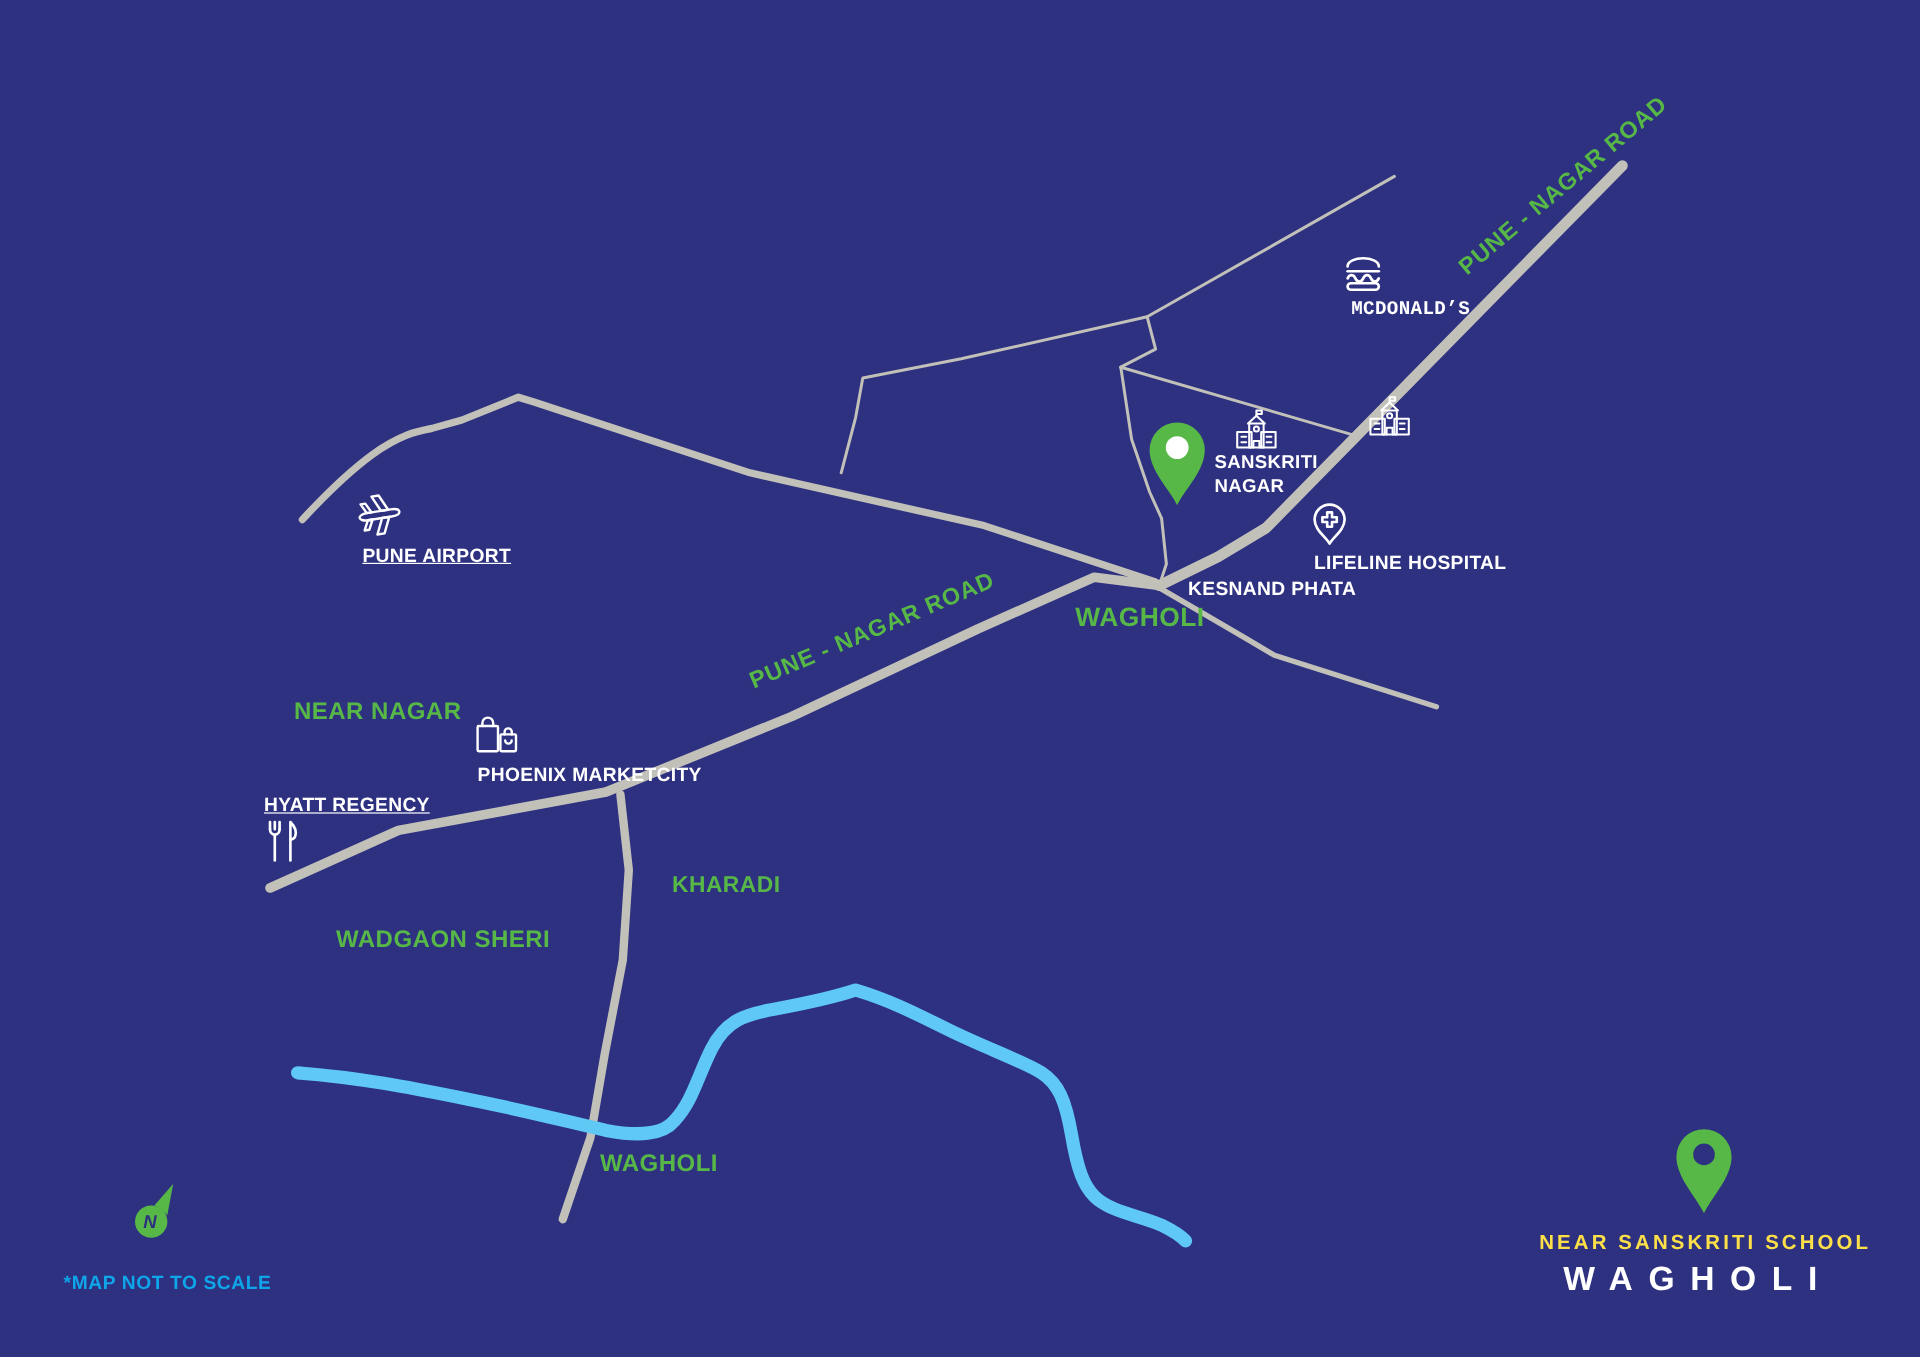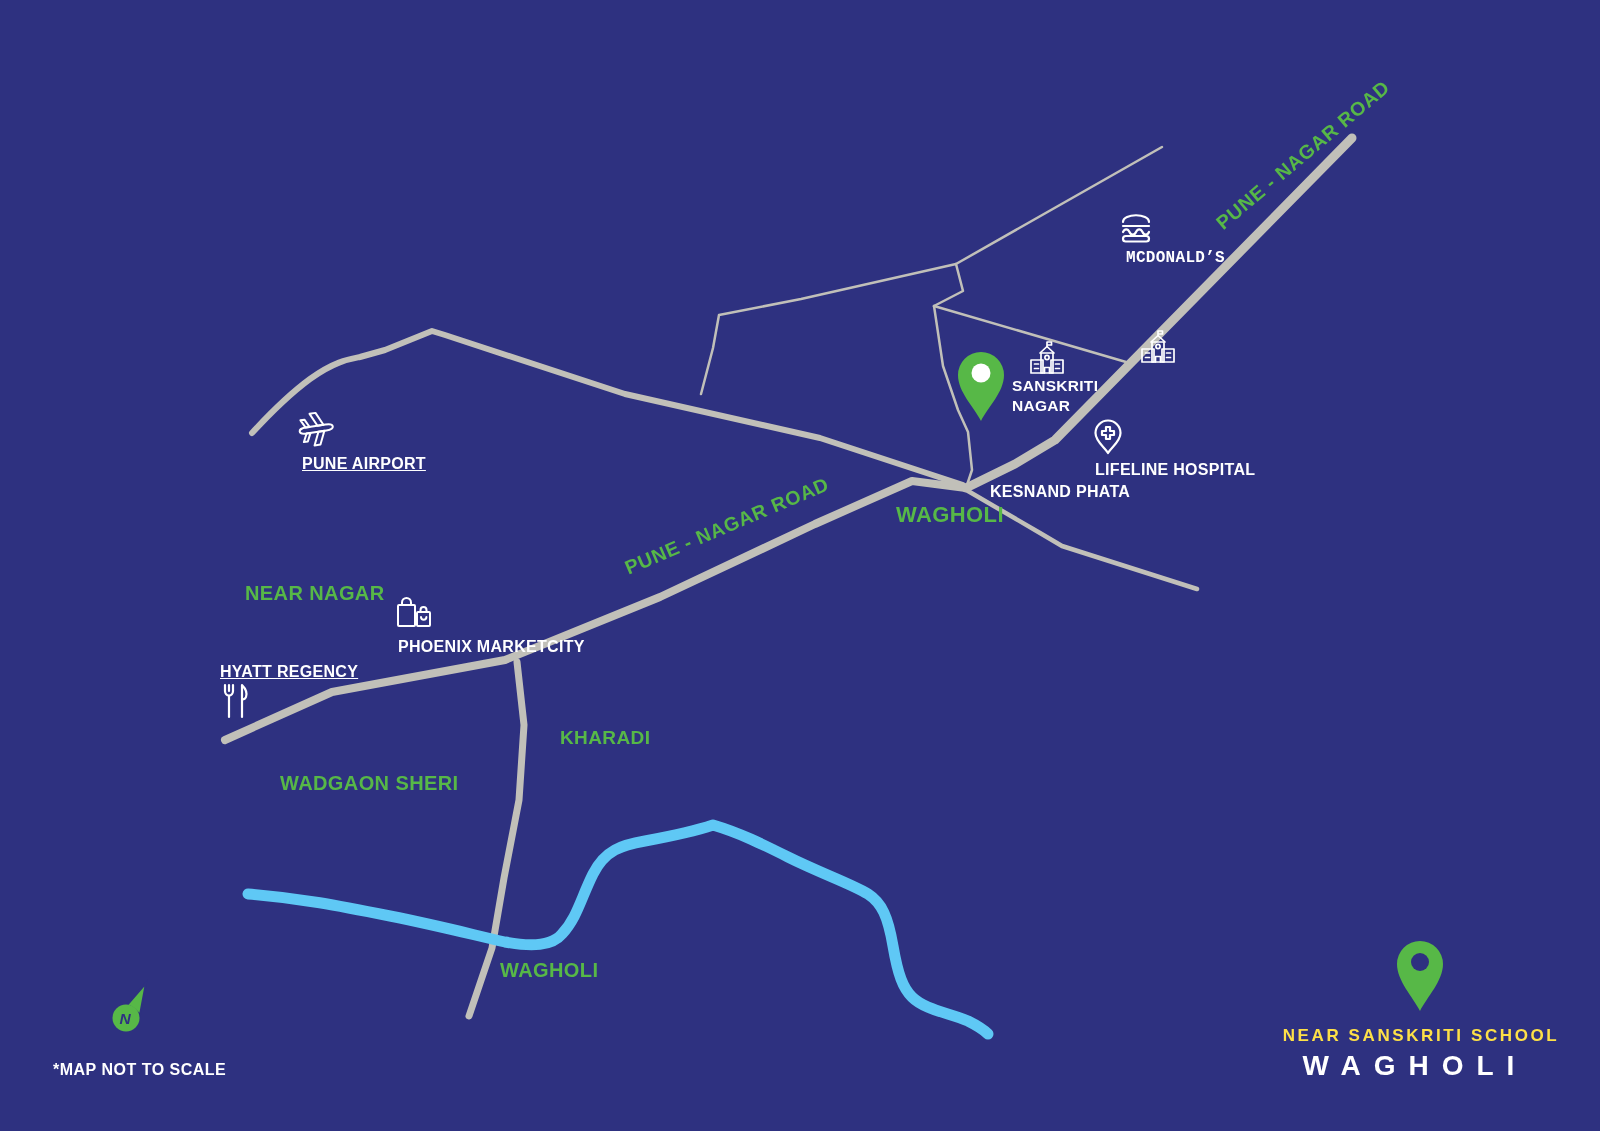--- a/index.html
+++ b/index.html
@@ -40,21 +40,21 @@
   .legend-line1{
     position:absolute;left:1421px;top:1026px;transform:translateX(-50%);
     color:#fde047;font-weight:bold;font-size:17px;letter-spacing:2.6px;white-space:nowrap;
   }
   .legend-line2{
     position:absolute;left:1415px;top:1050px;transform:translateX(-50%);
     color:#fff;font-weight:bold;font-size:28px;letter-spacing:13px;white-space:nowrap;
   }
   .footnote{
     position:absolute;left:53px;top:1061px;
-    color:#ffffff;font-weight:bold;font-size:16px;letter-spacing:0.5px;
+    color:#0ea5e9;font-weight:bold;font-size:16px;letter-spacing:0.5px;
   }
 </style>
 </head>
 <body>
 
 <div class="map-canvas">
 
   <svg width="1600" height="1131" viewBox="0 0 1600 1131">
 
     <g stroke="#c1c0b9" fill="none" stroke-linecap="round" stroke-linejoin="round">

